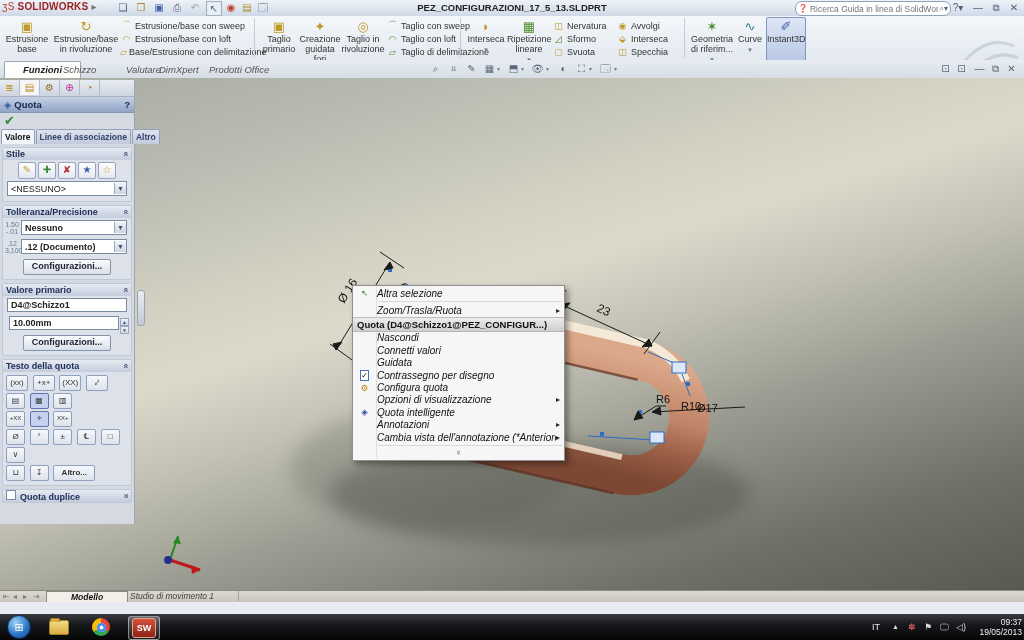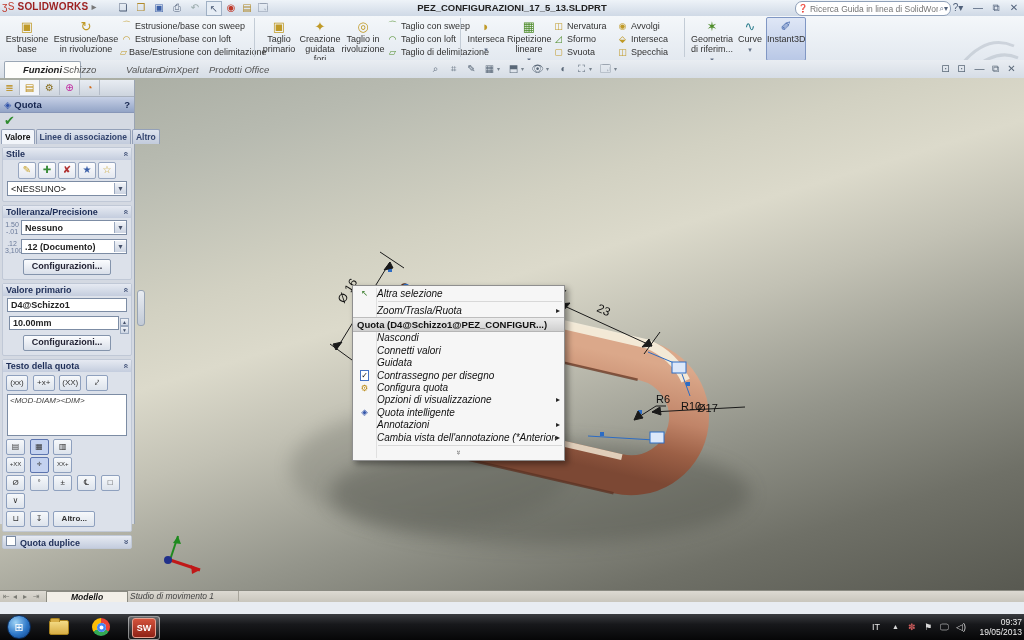--- a/index.html
+++ b/index.html
@@ -492,21 +492,20 @@
       <div class="sect-h">
           <span>Testo della quota</span>
           <span class="chev">«</span>
         </div>
       <div style="padding:2px 2px 0 2px">
         <span class="pbtn" style="width:20px">(xx)</span>
         <span class="pbtn" style="width:20px">+x+</span>
         <span class="pbtn" style="width:20px">(XX)</span>
         <span class="pbtn" style="width:20px">⤦</span>
       </div>
-      <div id="dimtext">&lt;MOD-DIAM&gt;&lt;DIM&gt;</div>
       <div style="padding:0 2px">
         <span class="pbtn">▤</span>
         <span class="pbtn on">▦</span>
         <span class="pbtn">▥</span>
       </div>
       <div style="padding:0 2px">
         <span class="pbtn" style="font-size:6px">+XX</span>
         <span class="pbtn on" style="font-size:6px">✛</span>
         <span class="pbtn" style="font-size:6px">XX+</span>
       </div>

